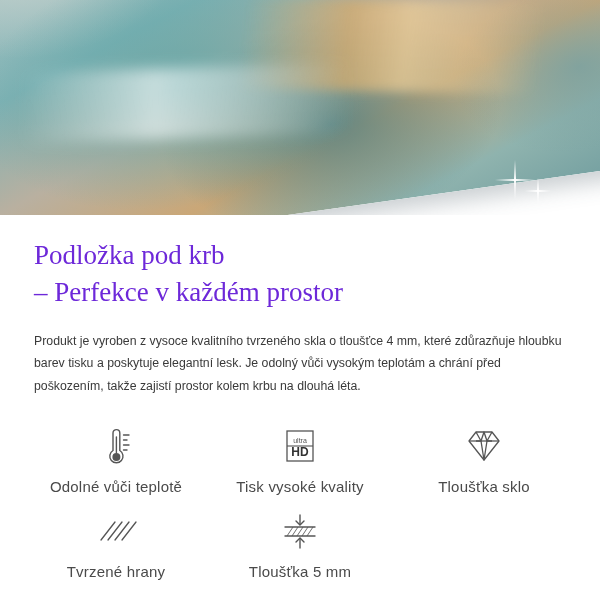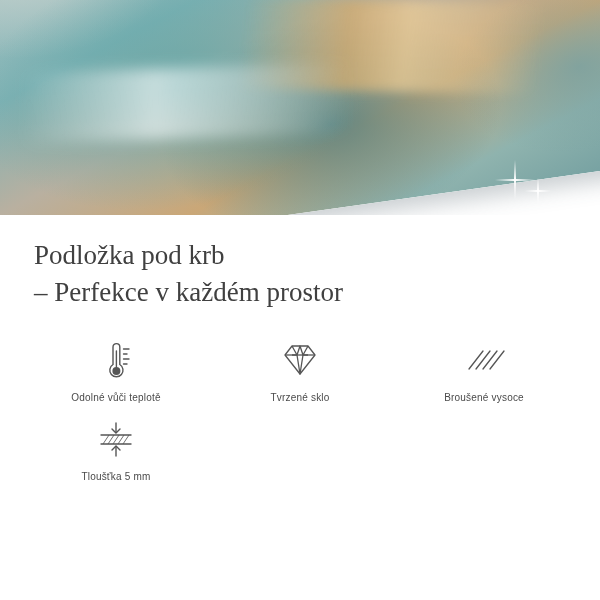--- a/index.html
+++ b/index.html
@@ -121,21 +121,21 @@
   .sparkle.s2::after { width: 26px; margin-left: -13px; }
 
   
   .content {
     padding: 22px 34px 0 34px;
   }
   .headline {
     font-family: "Liberation Serif", serif;
     font-size: 27px;
     line-height: 1.38;
-    color: #404040;
+    color: #6d28d9;
     font-weight: 400;
     margin: 0 0 18px 0;
   }
   .headline .line2 { display: block; }
 
   .body-copy {
     font-size: 12.3px;
     line-height: 1.85;
     color: #3a3a3a;
     margin: 0;
@@ -157,21 +157,21 @@
     text-align: center;
   }
   .feature-icon {
     height: 46px;
     display: flex;
     align-items: center;
     justify-content: center;
     margin-bottom: 8px;
   }
   .feature-label {
-    font-size: 10px;
+    font-size: 15px;
     color: #4a4a4a;
     letter-spacing: 0.2px;
   }
   svg { display: block; }
 </style>
 </head>
 <body>
 
 <div class="page">
 
@@ -184,20 +184,21 @@
     </div>
     <div class="sparkle s1"></div>
     <div class="sparkle s2"></div>
   </div>
 
   <div class="content">
     <h1 class="headline">
       <span>Podložka pod krb</span>
       <span class="line2">– Perfekce v každém prostor</span>
     </h1>
+    <p class="body-copy">Produkt je vyroben z vysoce kvalitního tvrzeného skla o tloušťce 4 mm, které zdůrazňuje hloubku barev tisku a poskytuje elegantní lesk. Je odolný vůči vysokým teplotám a chrání před poškozením, takže zajistí prostor kolem krbu na dlouhá léta.</p>
   </div>
 
   <div class="features">
 
     <div class="feature">
       <div class="feature-icon">
         <svg width="40" height="44" viewBox="0 0 40 44">
           <g fill="none" stroke="#555" stroke-width="1.4" stroke-linecap="round">
             <path d="M17 8a3.4 3.4 0 0 1 6.8 0v17.5a6.6 6.6 0 1 1-6.8 0z"></path>
             <line x1="20.4" y1="12" x2="20.4" y2="28"></line>
@@ -205,50 +206,61 @@
             <line x1="27.5" y1="15" x2="31" y2="15"></line>
             <line x1="27.5" y1="20" x2="33" y2="20"></line>
             <line x1="27.5" y1="25" x2="31" y2="25"></line>
           </g>
           <circle cx="20.4" cy="32" r="4" fill="#555"></circle>
         </svg>
       </div>
       <div class="feature-label">Odolné vůči teplotě</div>
     </div>
 
+    <div class="feature">
+      <div class="feature-icon">
+        <svg width="46" height="44" viewBox="0 0 46 44">
+          <rect x="10" y="6" width="26" height="30" fill="none" stroke="#555" stroke-width="1.3"></rect>
+          <text x="23" y="18" text-anchor="middle" font-family="Liberation Sans, sans-serif" font-size="7" fill="#555">ultra</text>
+          <text x="23" y="31" text-anchor="middle" font-family="Liberation Sans, sans-serif" font-size="12" font-weight="bold" fill="#333">HD</text>
+          <line x1="10" y1="21" x2="36" y2="21" stroke="#555" stroke-width="1.1"></line>
+        </svg>
+      </div>
+      <div class="feature-label">Tisk vysoké kvality</div>
+    </div>
 
 
     <div class="feature">
       <div class="feature-icon">
         <svg width="46" height="44" viewBox="0 0 46 44">
           <g fill="none" stroke="#555" stroke-width="1.3" stroke-linejoin="round">
             <path d="M8 16 L15 7 h16 l7 9 -15 19z"></path>
             <path d="M8 16 h30"></path>
             <path d="M15 7 l5 9 -5 0"></path>
             <path d="M31 7 l-5 9 5 0"></path>
             <path d="M20 16 l3 19 3 -19"></path>
             <path d="M20 16 l3 -9 3 9"></path>
           </g>
         </svg>
       </div>
-      <div class="feature-label">Tvrzené sklo</div>
+      <div class="feature-label">Tloušťka sklo</div>
     </div>
 
     <div class="feature">
       <div class="feature-icon">
         <svg width="50" height="44" viewBox="0 0 50 44">
           <g stroke="#555" stroke-width="1.3" stroke-linecap="round">
             <line x1="10" y1="30" x2="24" y2="12"></line>
             <line x1="17" y1="30" x2="31" y2="12"></line>
             <line x1="24" y1="30" x2="38" y2="12"></line>
             <line x1="31" y1="30" x2="45" y2="12"></line>
           </g>
         </svg>
       </div>
-      <div class="feature-label">Broušené vysoce</div>
+      <div class="feature-label">Tvrzené hrany</div>
     </div>
 
     <div class="feature">
       <div class="feature-icon">
         <svg width="50" height="44" viewBox="0 0 50 44">
           <g stroke="#555" stroke-width="1.4" stroke-linecap="round" fill="none">
             <line x1="25" y1="5" x2="25" y2="14"></line>
             <path d="M21 11 l4 4 4 -4"></path>
             <line x1="25" y1="38" x2="25" y2="29"></line>
             <path d="M21 32 l4 -4 4 4"></path>

